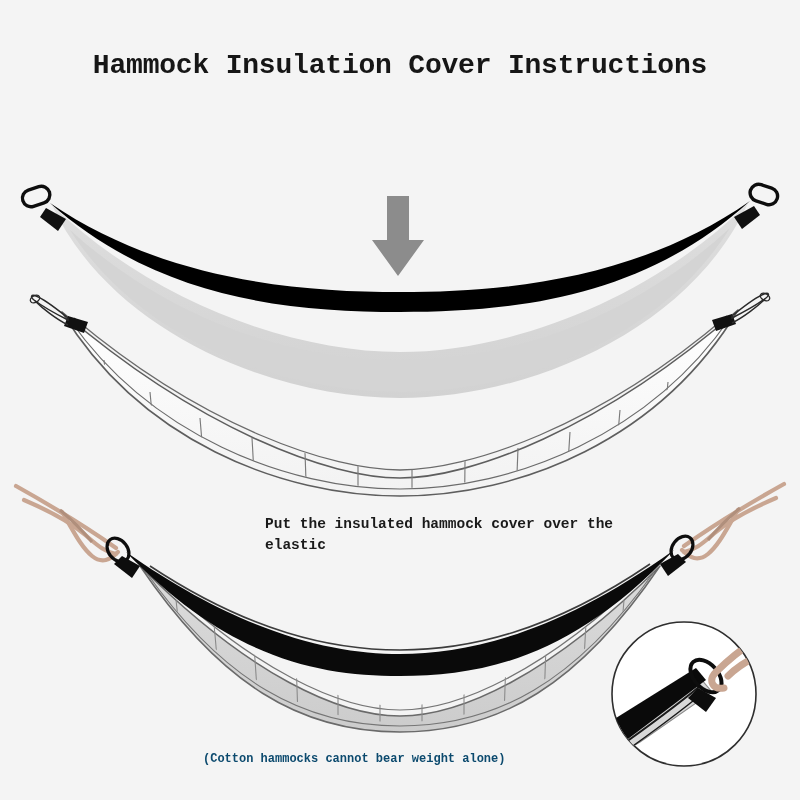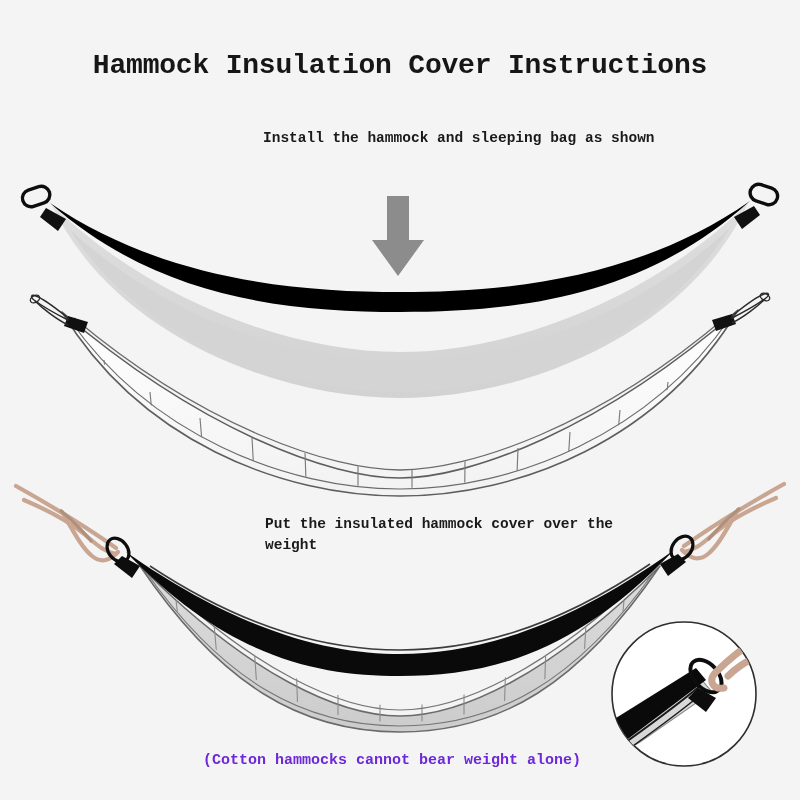--- a/index.html
+++ b/index.html
@@ -58,23 +58,23 @@
   #step3 {
     left: 262px;
     top: 718px;
     font-size: 14.5px;
     font-weight: bold;
     color: #1a1a1a;
   }
   #note {
     left: 203px;
     top: 752px;
-    font-size: 15px;
-    font-weight: bold;
-    color: #6d28d9;
+    font-size: 12px;
+    font-weight: bold;
+    color: #0c4a6e;
   }
 </style>
 </head>
 <body>
 
 <div id="page">
 
   <svg id="artboard" viewBox="0 0 800 800" xmlns="http://www.w3.org/2000/svg">
 
     <defs>
@@ -250,20 +250,19 @@
         <g fill="none" stroke="#c9a692" stroke-width="7" stroke-linecap="round">
           <path d="M 756 640 C 740 650 726 662 716 672 C 708 680 712 690 724 688"></path>
           <path d="M 762 654 C 748 660 736 668 728 676"></path>
         </g>
       </g>
     </g>
   </svg>
 
   <h1 class="txt" id="title">Hammock Insulation Cover Instructions</h1>
 
-  <p class="txt" id="subtitle">Install the hammock and sleeping bag as shown</p>
-
-  <p class="txt" id="step2">Put the insulated hammock cover over the weight</p>
+
+  <p class="txt" id="step2">Put the insulated hammock cover over the elastic</p>
 
 
   <p class="txt" id="note">(Cotton hammocks cannot bear weight alone)</p>
 
 </div>
 
 </body></html>

